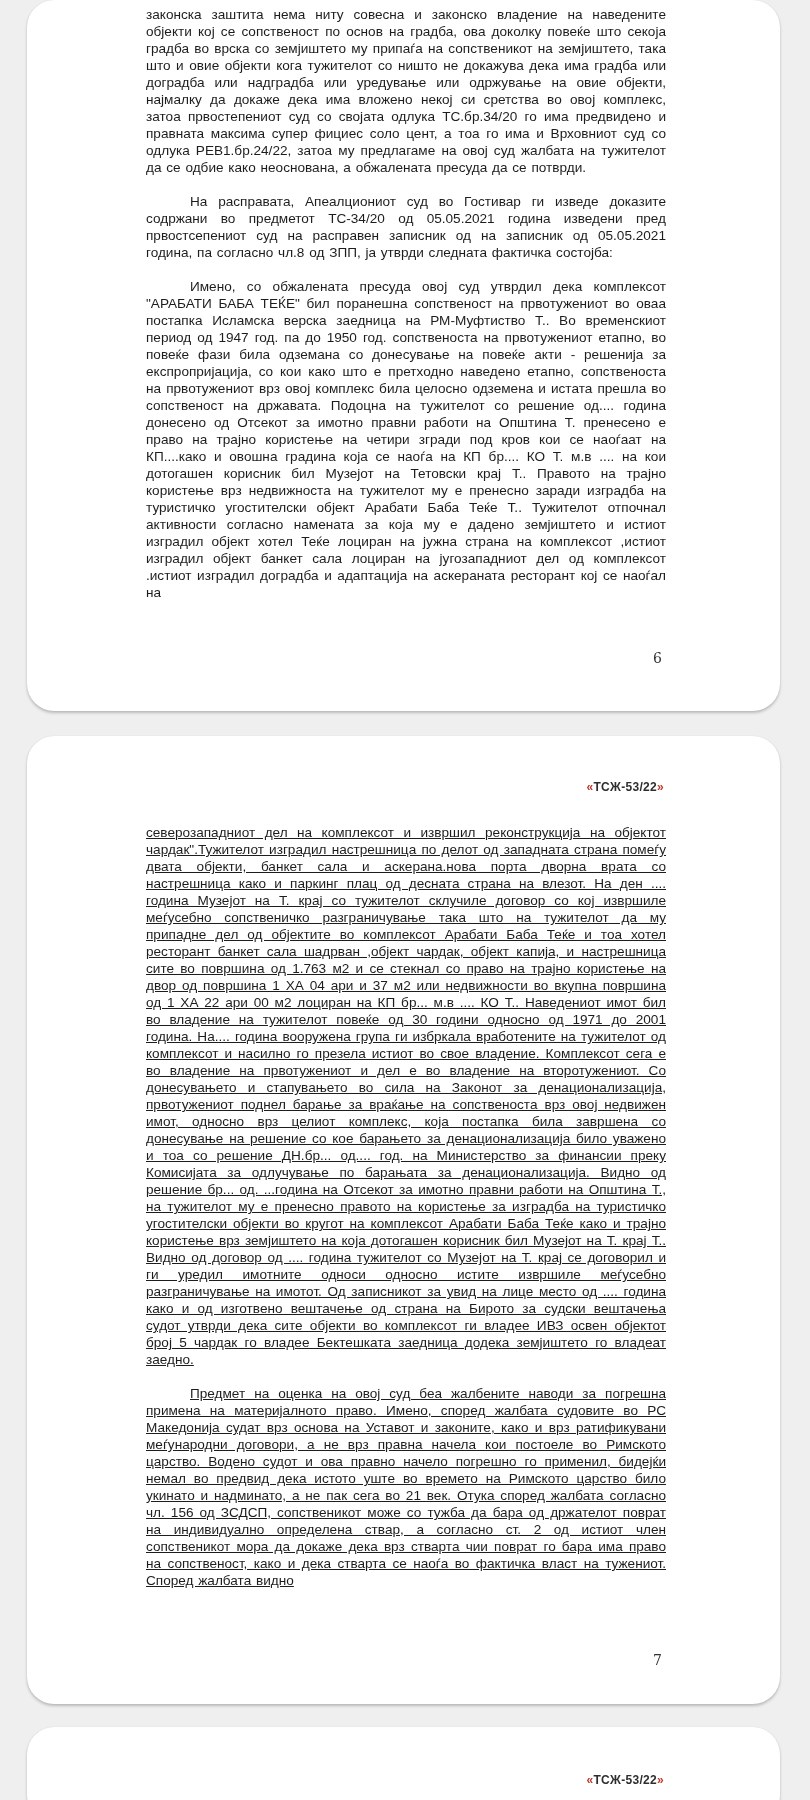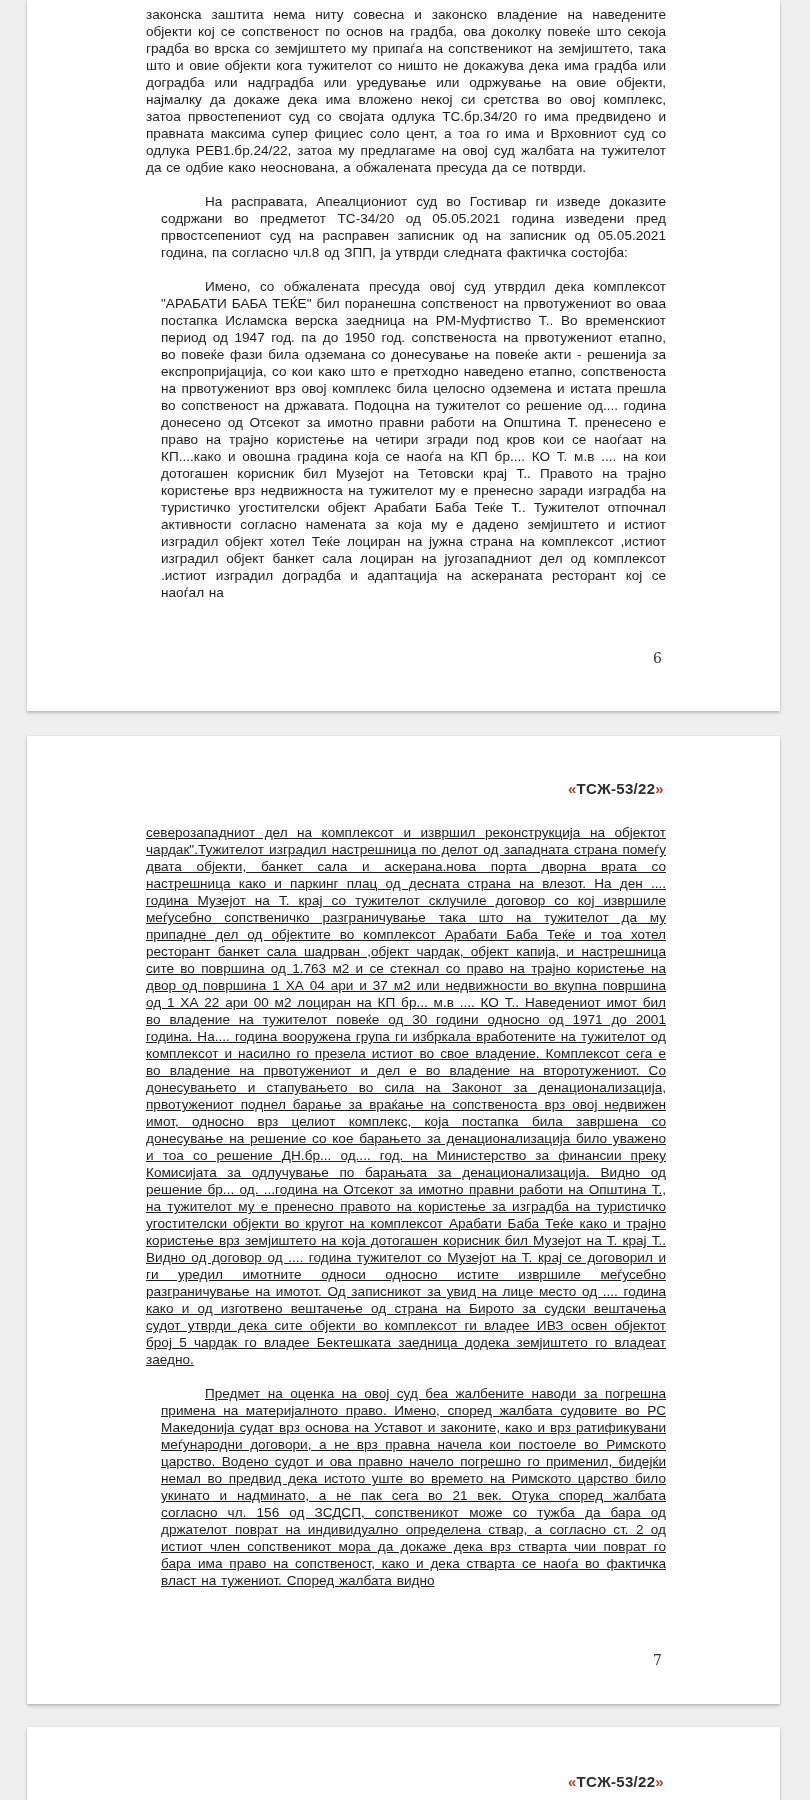--- a/index.html
+++ b/index.html
@@ -11,44 +11,45 @@
     font-family:"Liberation Sans", sans-serif;
   }
   .viewer { position:absolute; inset:0; }
   .page {
     position:absolute;
     left:27px;
     width:753px;
     background:#ffffff;
     box-shadow:0 2px 3px rgba(0,0,0,0.22), 0 0 1px rgba(0,0,0,0.12);
     overflow:hidden;
+    border-radius:27px;
   }
   #page-6 { top:0;      height:711px; }
   #page-7 { top:736px;  height:968px; }
   #page-8 { top:1727px; height:95px; }
 
   .body-text {
     position:absolute;
     left:119px; right:114px;
     text-align:justify;
     color:#1d1d1d;
     font-size:13.6px;
     line-height:17px;
     word-spacing:1px;
   }
   #page-6 .body-text { top:6px; }
   #page-7 .body-text { top:88px;text-decoration:underline; }
 
   .para { margin:0 0 17px 0; }
-  .para.indent { text-indent:44px;margin-left:15px; }
+  .para.indent { text-indent:44px; }
 
   .case-badge {
     position:absolute;
     right:116px;
-    font-size:15px;
+    font-size:12px;
     font-weight:bold;
     color:#2e2e2e;
     letter-spacing:0.3px;
     white-space:nowrap;
     margin-left:40px;
   }
   #page-7 .case-badge { top:44px; }
   #page-8 .case-badge { top:46px; }
   .case-badge .quote { color:#c23a2e; }
 

